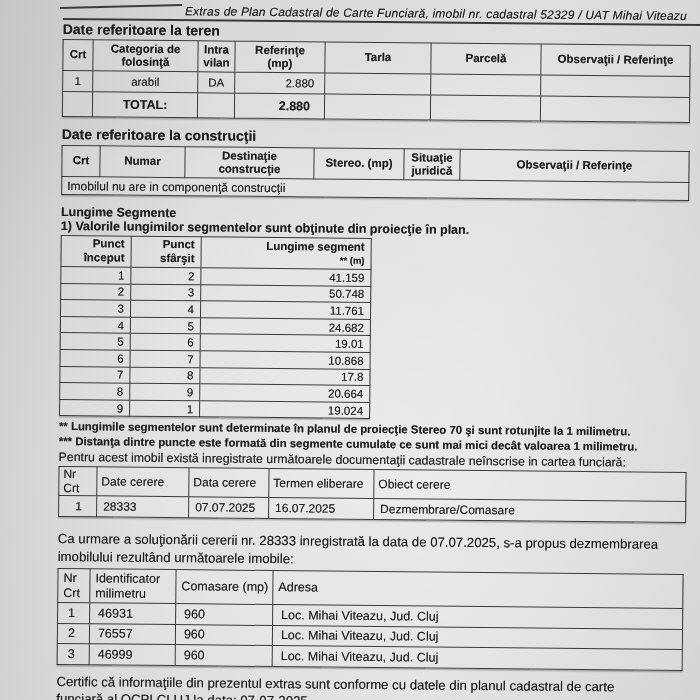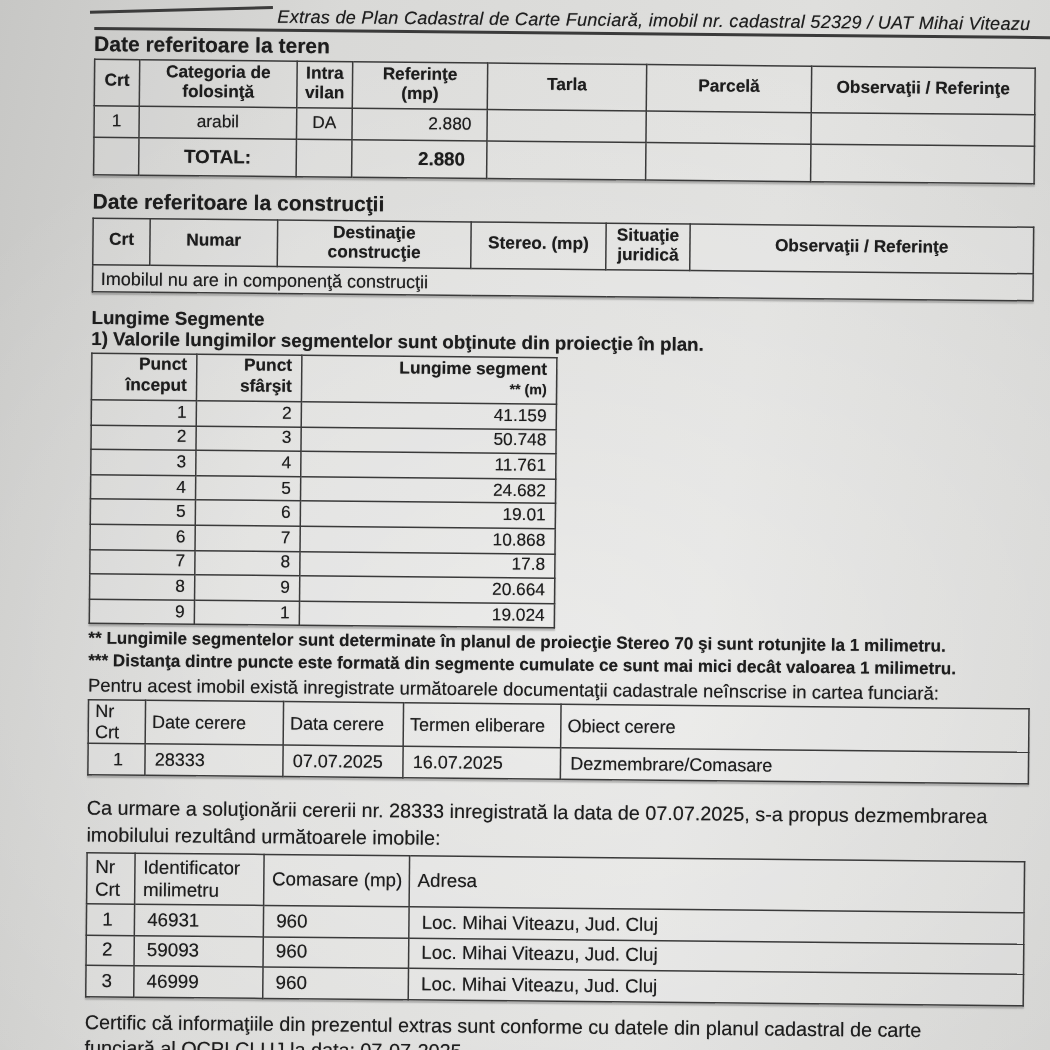--- a/index.html
+++ b/index.html
@@ -250,21 +250,21 @@
       <th>Adresa</th>
     </tr>
     <tr>
       <td class="c-center">1</td>
       <td>46931</td>
       <td>960</td>
       <td>Loc. Mihai Viteazu, Jud. Cluj</td>
     </tr>
     <tr>
       <td class="c-center">2</td>
-      <td>59093</td>
+      <td>76557</td>
       <td>960</td>
       <td>Loc. Mihai Viteazu, Jud. Cluj</td>
     </tr>
     <tr>
       <td class="c-center">3</td>
       <td>46999</td>
       <td>960</td>
       <td>Loc. Mihai Viteazu, Jud. Cluj</td>
     </tr>
   </tbody>

